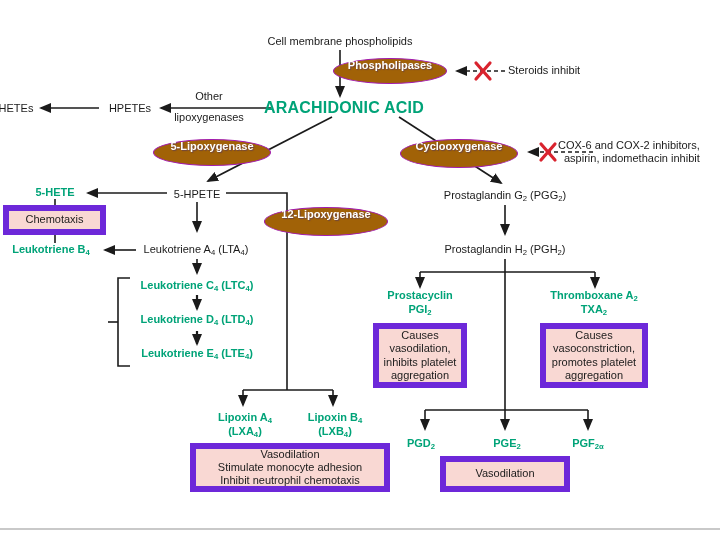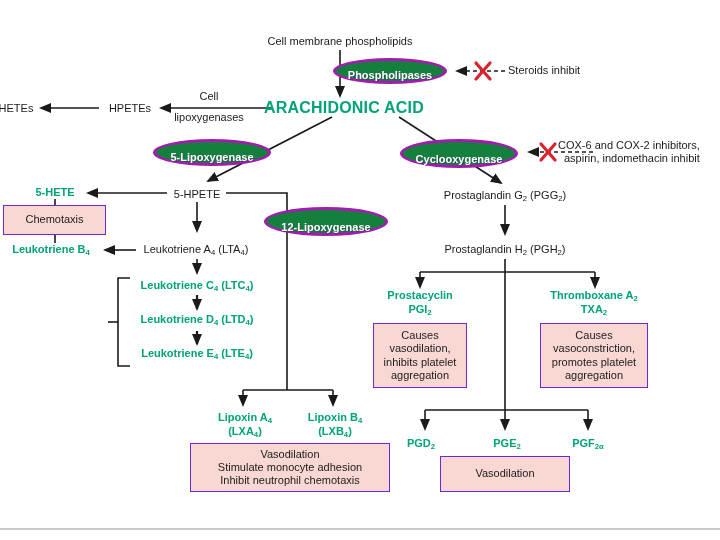--- a/index.html
+++ b/index.html
@@ -6,24 +6,24 @@
   .canvas{position:relative;width:720px;height:540px;background:#ffffff;overflow:hidden;
           font-family:"Liberation Sans","DejaVu Sans",sans-serif;}
   svg.wires{position:absolute;left:0;top:0;width:720px;height:540px;}
   .lbl{position:absolute;font-size:11px;color:#1b1b1b;white-space:nowrap;transform:translateX(-50%);line-height:13px;}
   .lbl.left{transform:none;}
   .teal{color:#00A378;font-weight:bold;}
   .big{font-size:16px;letter-spacing:.2px;}
   .multi{text-align:center;line-height:13.5px;}
   .multi div{white-space:nowrap;}
   sub{font-size:.7em;line-height:0;position:relative;top:.28em;vertical-align:baseline;}
-  .ellipse{position:absolute;background:#15803d;border:3px solid #a21caf;border-radius:50%;
-           color:#fff;font-weight:bold;font-size:11px;display:flex;align-items:flex-end;justify-content:center;
+  .ellipse{position:absolute;background:#a16207;border:1px solid #a21caf;border-radius:50%;
+           color:#fff;font-weight:bold;font-size:11px;display:flex;align-items:flex-start;justify-content:center;
            text-shadow:1px 1px 1px rgba(70,45,110,.55);box-sizing:border-box;white-space:nowrap;}
-  .pinkbox{position:absolute;background:#F9D8D3;border:1px solid #6d28d9;color:#1b1b1b;font-size:11px;
+  .pinkbox{position:absolute;background:#F9D8D3;border:6px solid #6d28d9;color:#1b1b1b;font-size:11px;
            display:flex;flex-direction:column;justify-content:center;text-align:center;line-height:13.2px;box-sizing:border-box;}
   .pinkbox.leftalign{text-align:left;padding-left:7px;}
   .pinkbox .indent{padding-left:9px;}
   .bottom-line{position:absolute;left:0;top:528px;width:720px;height:2px;background:#c9c9c9;}
 </style>
 </head>
 <body>
 
 <div class="canvas">
 
@@ -73,21 +73,21 @@
   </svg>
 
   <div class="lbl" style="left:340px;top:35px">Cell membrane phospholipids</div>
   <div class="ellipse" style="left:333px;top:58px;width:114px;height:26px">
     <span>Phospholipases</span>
   </div>
   <div class="lbl left" style="left:508px;top:64px">Steroids inhibit</div>
 
   <div class="lbl" style="left:16px;top:102px">HETEs</div>
   <div class="lbl" style="left:130px;top:102px">HPETEs</div>
-  <div class="lbl" style="left:209px;top:90px">Cell</div>
+  <div class="lbl" style="left:209px;top:90px">Other</div>
   <div class="lbl" style="left:209px;top:111px">lipoxygenases</div>
   <div class="lbl teal big" style="left:344px;top:101px">ARACHIDONIC ACID</div>
 
   <div class="ellipse" style="left:153px;top:139px;width:118px;height:27px">
     <span>5-Lipoxygenase</span>
   </div>
   <div class="ellipse" style="left:400px;top:139px;width:118px;height:29px">
     <span>Cyclooxygenase</span>
   </div>
   <div class="lbl left" style="left:558px;top:139px">COX-6 and COX-2 inhibitors,</div>

